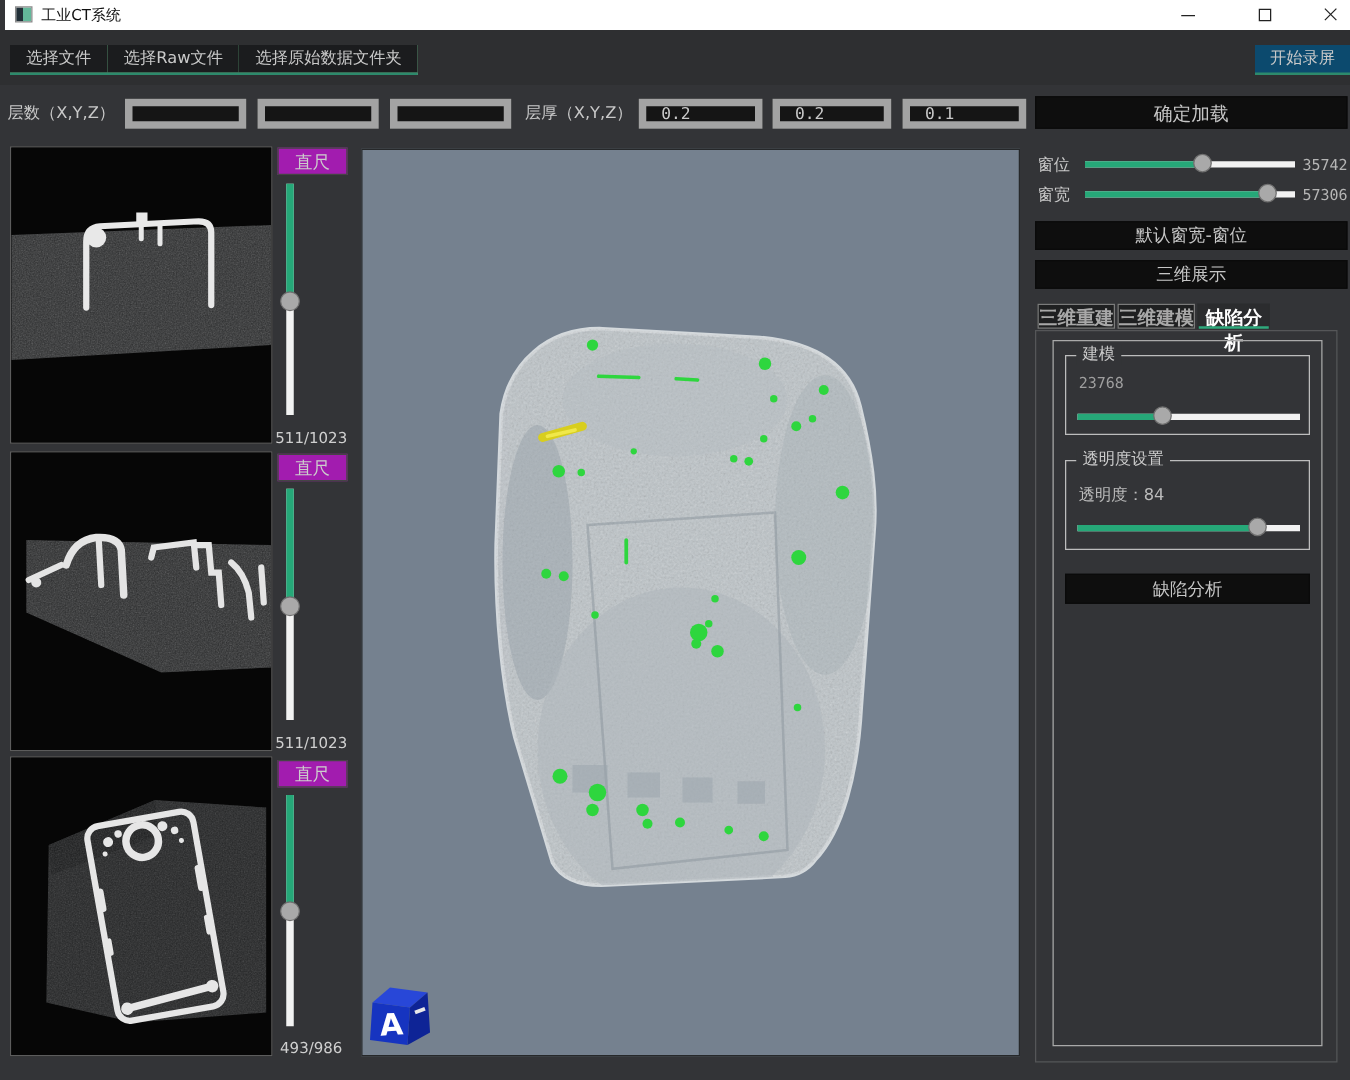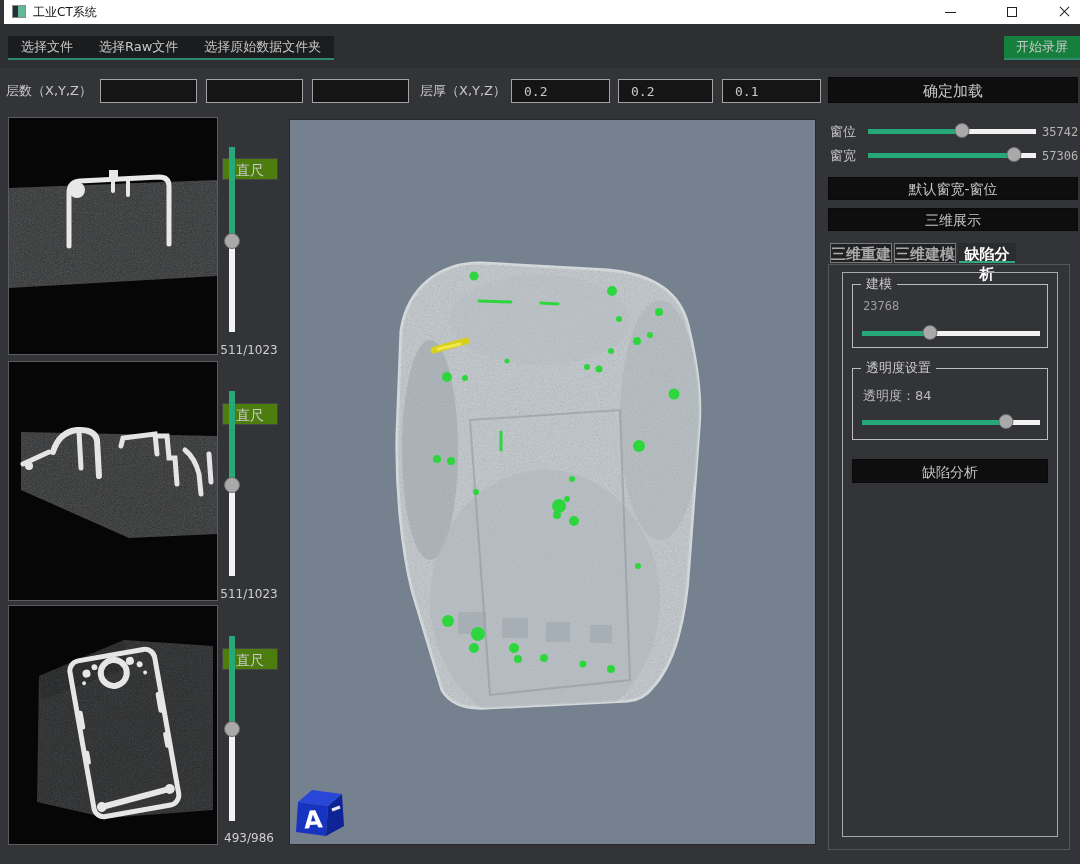--- a/index.html
+++ b/index.html
@@ -19,35 +19,35 @@
   .glyph-x1 { transform:rotate(45deg); }
   .glyph-x2 { transform:rotate(-45deg); }
 
   
   .toolbar-strip { left:0; top:24px; width:1080px; height:44px; background:#2e2f31; }
   .filegroup { left:8px; top:12px; height:24px; background:#86efac;
                border-bottom:2px solid #2d8a6c; display:flex; }
   .toolbtn { height:22px; line-height:22px; padding:0 13px; font-size:13px; color:#c9c9c9;
              background:#1b1c1e; white-space:nowrap; }
   .recbtn { right:0; top:12px; height:24px; line-height:22px; padding:0 12px; font-size:13px;
-            color:#c9c9c9; background:#15803d; border-bottom:2px solid #2d8a6c; }
+            color:#c9c9c9; background:#0c4a6e; border-bottom:2px solid #2d8a6c; }
 
   
   .plabel { top:78px; height:26px; line-height:26px; font-size:13px; color:#c9c9c9; }
-  .pinput { top:79px; height:24px; background:#151515; border:1px solid #a3a3a3;
+  .pinput { top:79px; height:24px; background:#151515; border:6px solid #a3a3a3;
             color:#c9c9c9; font-size:13px; padding-left:12px;
             font-family:"DejaVu Sans Mono","Liberation Mono",monospace; }
 
   
   .dkbtn { background:#0e0e0e; color:#c6c6c6; text-align:center; border:1px solid #0a0a0a; }
 
   
   .slicebox { left:8px; width:210px; background:#060606; border:1px solid #5c5c5c; }
   .rulerbtn { left:222px; width:56px; height:22px; line-height:22px; text-align:center;
-              font-size:14px; color:#cccccc; background:#4d7c0f; border:1px solid #454545;margin-top:40px; }
+              font-size:14px; color:#cccccc; background:#a21caf; border:1px solid #454545; }
   .posval { left:218px; width:62px; text-align:center; font-size:12px; color:#cfcfcf; }
 
   
   .vslider { width:18px; }
   .vtrack { position:absolute; left:6px; top:0; bottom:0; width:6px; background:#f2f2f2; }
   .vfill  { width:100%; height:calc(var(--pct) * 1%); background:#26a878; }
   .vhandle{ position:absolute; left:1px; top:calc(var(--pct) * 1%); width:16px; height:16px;
             border-radius:50%; background:#a9a9a9; border:1px solid #6f6f6f;
             transform:translateY(-50%); }
 

